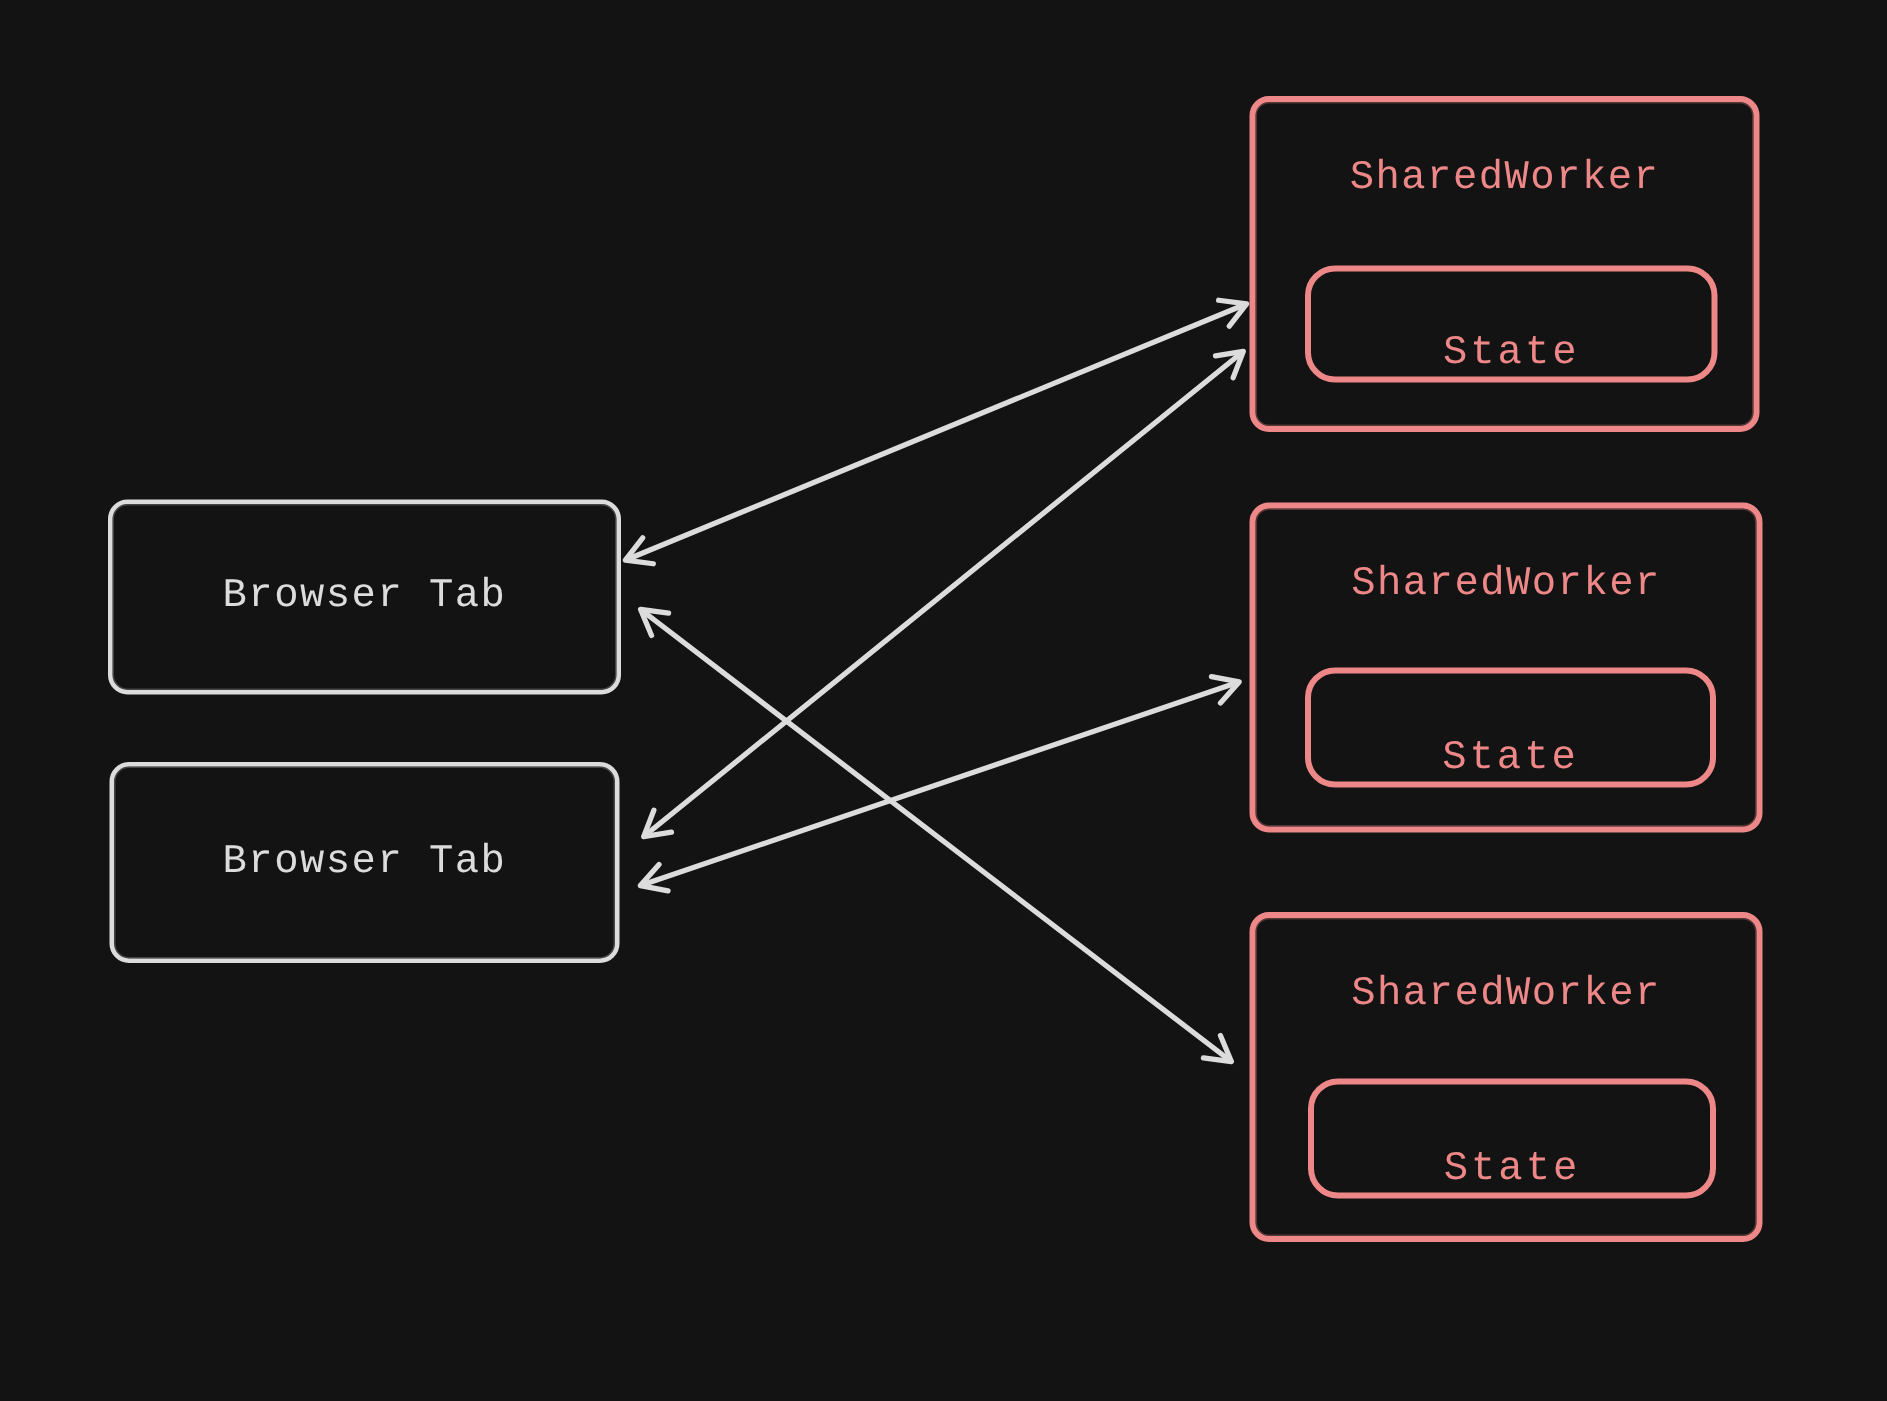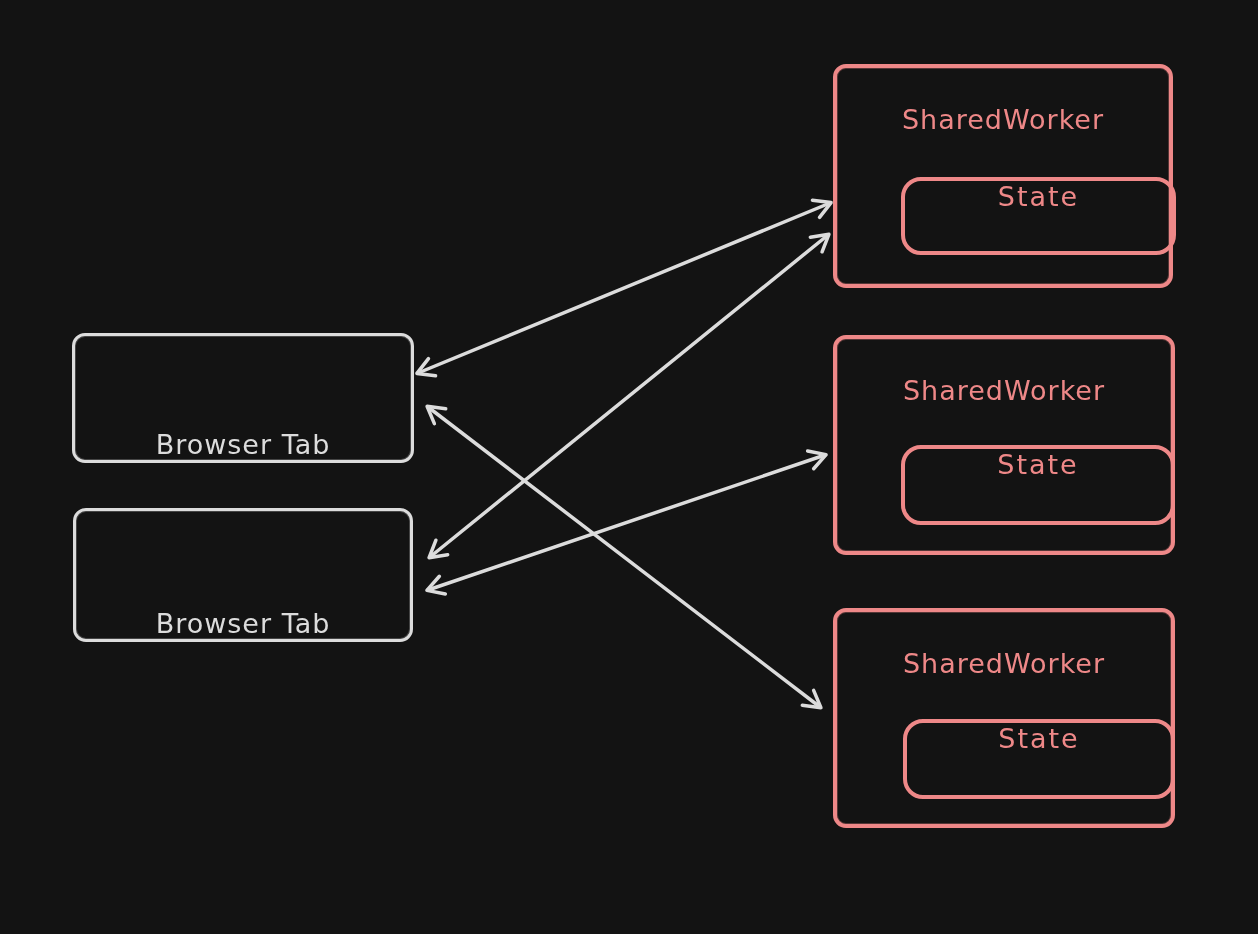--- a/index.html
+++ b/index.html
@@ -29,27 +29,28 @@
     stroke: var(--light);
     stroke-width: 3.5;
     stroke-linecap: round;
   }
 
   .node {
     position: absolute;
     border-radius: 13px;
     background: transparent;
     z-index: 3;
+    font-family: Liberation Mono, monospace;
   }
 
   .tab {
     border: 3px solid var(--light);
     box-shadow: inset 0 0 0 1px rgba(220,220,220,.25);
     display: flex;
-    align-items: flex-end;
+    align-items: center;
     justify-content: center;
   }
   .tab .node-label {
     color: var(--light);
     font-size: 27px;
     letter-spacing: 1px;
   }
 
   .worker {
     border: 4px solid var(--accent);
@@ -63,23 +64,22 @@
     text-align: center;
     color: var(--accent);
     font-size: 27px;
     letter-spacing: 1px;
   }
   .state-box {
     position: absolute;
     border: 4px solid var(--accent);
     border-radius: 20px;
     display: flex;
-    align-items: flex-start;
+    align-items: flex-end;
     justify-content: center;
-    margin-left: 31px;
   }
   .state-box .node-label {
     position: static;
     width: auto;
     color: var(--accent);
     font-size: 27px;
     letter-spacing: 2px;
   }
 
   

